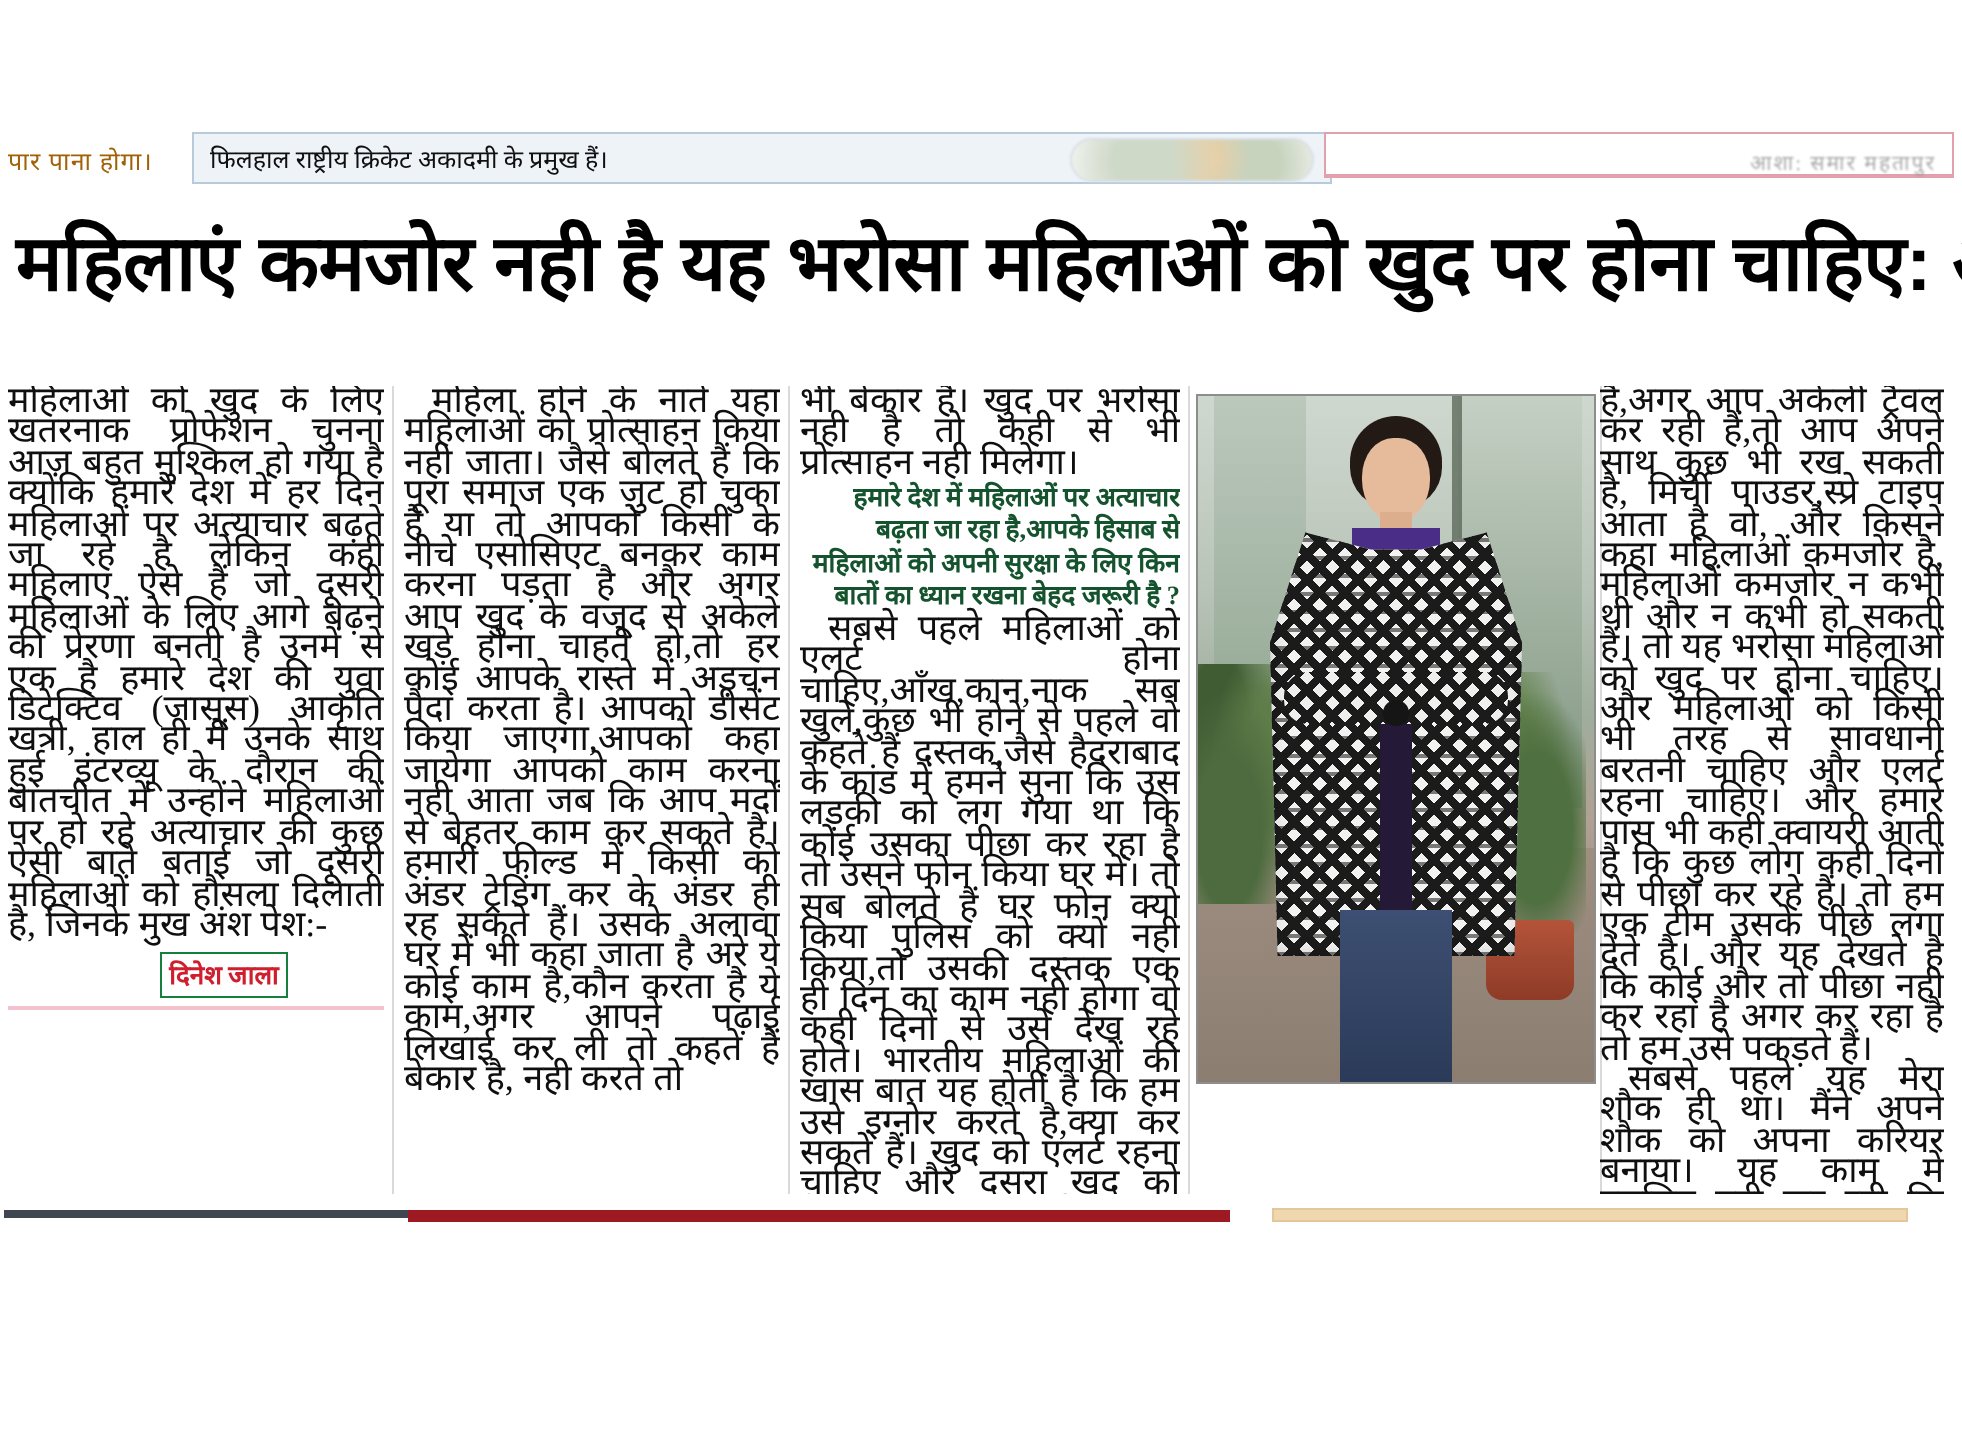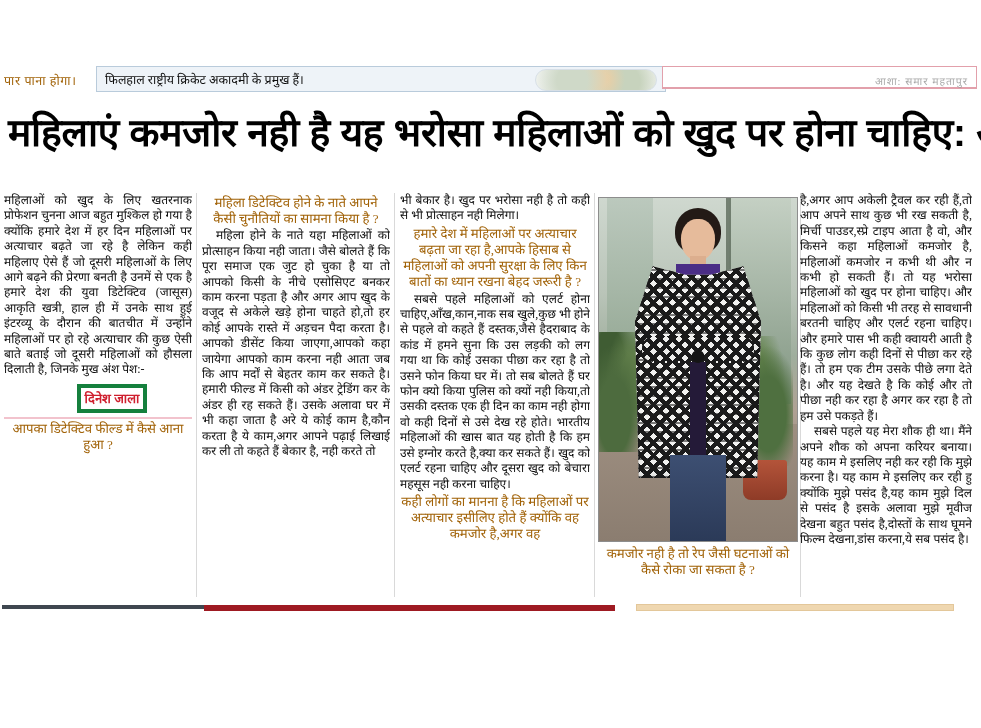--- a/index.html
+++ b/index.html
@@ -141,50 +141,50 @@
   .col-sep {
     position: absolute;
     top: 0;
     width: 1px;
     height: 404px;
     background: #d9d9d9;
   }
 
   p.body {
     margin: 0 0 0 0;
-    font-size: 12px;
+    font-size: 18px;
     line-height: 15.4px;
     text-align: justify;
     text-justify: inter-word;
     color: #0f0f0f;
     word-spacing: .2px;
   }
   p.body.indent { text-indent: 14px; }
 
   h3.subhead {
     margin: 2px 0 1px 0;
     font-size: 13.2px;
     line-height: 16.2px;
-    font-weight: normal;
-    text-align: center;
-    color: #a16207;
+    font-weight: bold;
+    text-align: right;
+    color: #14532d;
   }
 
   
   .byline-wrap {
     margin: 6px 0 0 0;
     text-align: center;
   }
   .byline {
     display: inline-block;
     font-size: 13px;
     font-weight: bold;
     color: #cf1f2e;
     padding: 1px 4px 2px 4px;
-    border: 4px solid #15803d;
+    border: 1px solid #15803d;
     background: #ffffff;
     margin-left: 28px;
   }
   .byline-rule {
     margin-top: 4px;
     height: 2px;
     background: #f2c3cd;
   }
 
   
@@ -372,27 +372,25 @@
     <div class="col-sep" style="left:800px;"></div>
 
     <div class="col col-1">
       <p class="body">महिलाओं को खुद के लिए खतरनाक प्रोफेशन चुनना आज बहुत मुश्किल हो गया है क्योंकि हमारे देश में हर दिन महिलाओं पर अत्याचार बढ़ते जा रहे है लेकिन कही महिलाए ऐसे हैं जो दूसरी महिलाओं के लिए आगे बढ़ने की प्रेरणा बनती है उनमें से एक है हमारे देश की युवा डिटेक्टिव (जासूस) आकृति खत्री, हाल ही में उनके साथ हुई इंटरव्यू के दौरान की बातचीत में उन्होंने महिलाओं पर हो रहे अत्याचार की कुछ ऐसी बाते बताई जो दूसरी महिलाओं को हौसला दिलाती है, जिनके मुख अंश पेश:-</p>
 
       <div class="byline-wrap">
         <span class="byline">दिनेश जाला</span>
       </div>
       <div class="byline-rule"></div>
 
-      <h3 class="subhead">आपका डिटेक्टिव फील्ड में कैसे आना हुआ ?</h3>
 
     </div>
 
     <div class="col col-2">
 
-      <h3 class="subhead">महिला डिटेक्टिव होने के नाते आपने कैसी चुनौतियों का सामना किया है ?</h3>
 
       <p class="body indent">महिला होने के नाते यहा महिलाओं को प्रोत्साहन किया नही जाता। जैसे बोलते हैं कि पूरा समाज एक जुट हो चुका है या तो आपको किसी के नीचे एसोसिएट बनकर काम करना पड़ता है और अगर आप खुद के वजूद से अकेले खड़े होना चाहते हो,तो हर कोई आपके रास्ते में अड़चन पैदा करता है। आपको डीसेंट किया जाएगा,आपको कहा जायेगा आपको काम करना नही आता जब कि आप मर्दों से बेहतर काम कर सकते है। हमारी फील्ड में किसी को अंडर ट्रेडिंग कर के अंडर ही रह सकते हैं। उसके अलावा घर में भी कहा जाता है अरे ये कोई काम है,कौन करता है ये काम,अगर आपने पढ़ाई लिखाई कर ली तो कहते हैं बेकार है, नही करते तो</p>
     </div>
 
     <div class="col col-3">
       <p class="body">भी बेकार है। खुद पर भरोसा नही है तो कही से भी प्रोत्साहन नही मिलेगा।</p>
 
       <h3 class="subhead">हमारे देश में महिलाओं पर अत्याचार बढ़ता जा रहा है,आपके हिसाब से महिलाओं को अपनी सुरक्षा के लिए किन बातों का ध्यान रखना बेहद जरूरी है ?</h3>
 
       <p class="body indent">सबसे पहले महिलाओं को एलर्ट होना चाहिए,आँख,कान,नाक सब खुले,कुछ भी होने से पहले वो कहते हैं दस्तक,जैसे हैदराबाद के कांड में हमने सुना कि उस लड़की को लग गया था कि कोई उसका पीछा कर रहा है तो उसने फोन किया घर में। तो सब बोलते हैं घर फोन क्यो किया पुलिस को क्यों नही किया,तो उसकी दस्तक एक ही दिन का काम नही होगा वो कही दिनों से उसे देख रहे होते। भारतीय महिलाओं की खास बात यह होती है कि हम उसे इग्नोर करते है,क्या कर सकते हैं। खुद को एलर्ट रहना चाहिए और दूसरा खुद को बेचारा महसूस नही करना चाहिए।</p>
@@ -418,21 +416,20 @@
           <div class="ph-coat"></div>
           <div class="ph-coat-gap"></div>
           <div class="ph-arms"></div>
           <div class="ph-button"></div>
           <div class="ph-jeans"></div>
         </div>
       </div>
 
       <div class="photo-caption-pad"></div>
 
-      <h3 class="subhead">कमजोर नही है तो रेप जैसी घटनाओं को कैसे रोका जा सकता है ?</h3>
 
     </div>
 
     <div class="col col-5">
       <p class="body">है,अगर आप अकेली ट्रैवल कर रही हैं,तो आप अपने साथ कुछ भी रख सकती है, मिर्ची पाउडर,स्प्रे टाइप आता है वो, और किसने कहा महिलाओं कमजोर है, महिलाओं कमजोर न कभी थी और न कभी हो सकती हैं। तो यह भरोसा महिलाओं को खुद पर होना चाहिए। और महिलाओं को किसी भी तरह से सावधानी बरतनी चाहिए और एलर्ट रहना चाहिए। और हमारे पास भी कही क्वायरी आती है कि कुछ लोग कही दिनों से पीछा कर रहे हैं। तो हम एक टीम उसके पीछे लगा देते है। और यह देखते है कि कोई और तो पीछा नही कर रहा है अगर कर रहा है तो हम उसे पकड़ते हैं।</p>
 
 
       <p class="body indent">सबसे पहले यह मेरा शौक ही था। मैंने अपने शौक को अपना करियर बनाया। यह काम मे इसलिए नही कर रही कि मुझे करना है। यह काम मे इसलिए कर रही हु क्योंकि मुझे पसंद है,यह काम मुझे दिल से पसंद है इसके अलावा मुझे मूवीज देखना बहुत पसंद है,दोस्तों के साथ घूमने फिल्म देखना,डांस करना,ये सब पसंद है।</p>
     </div>
 

